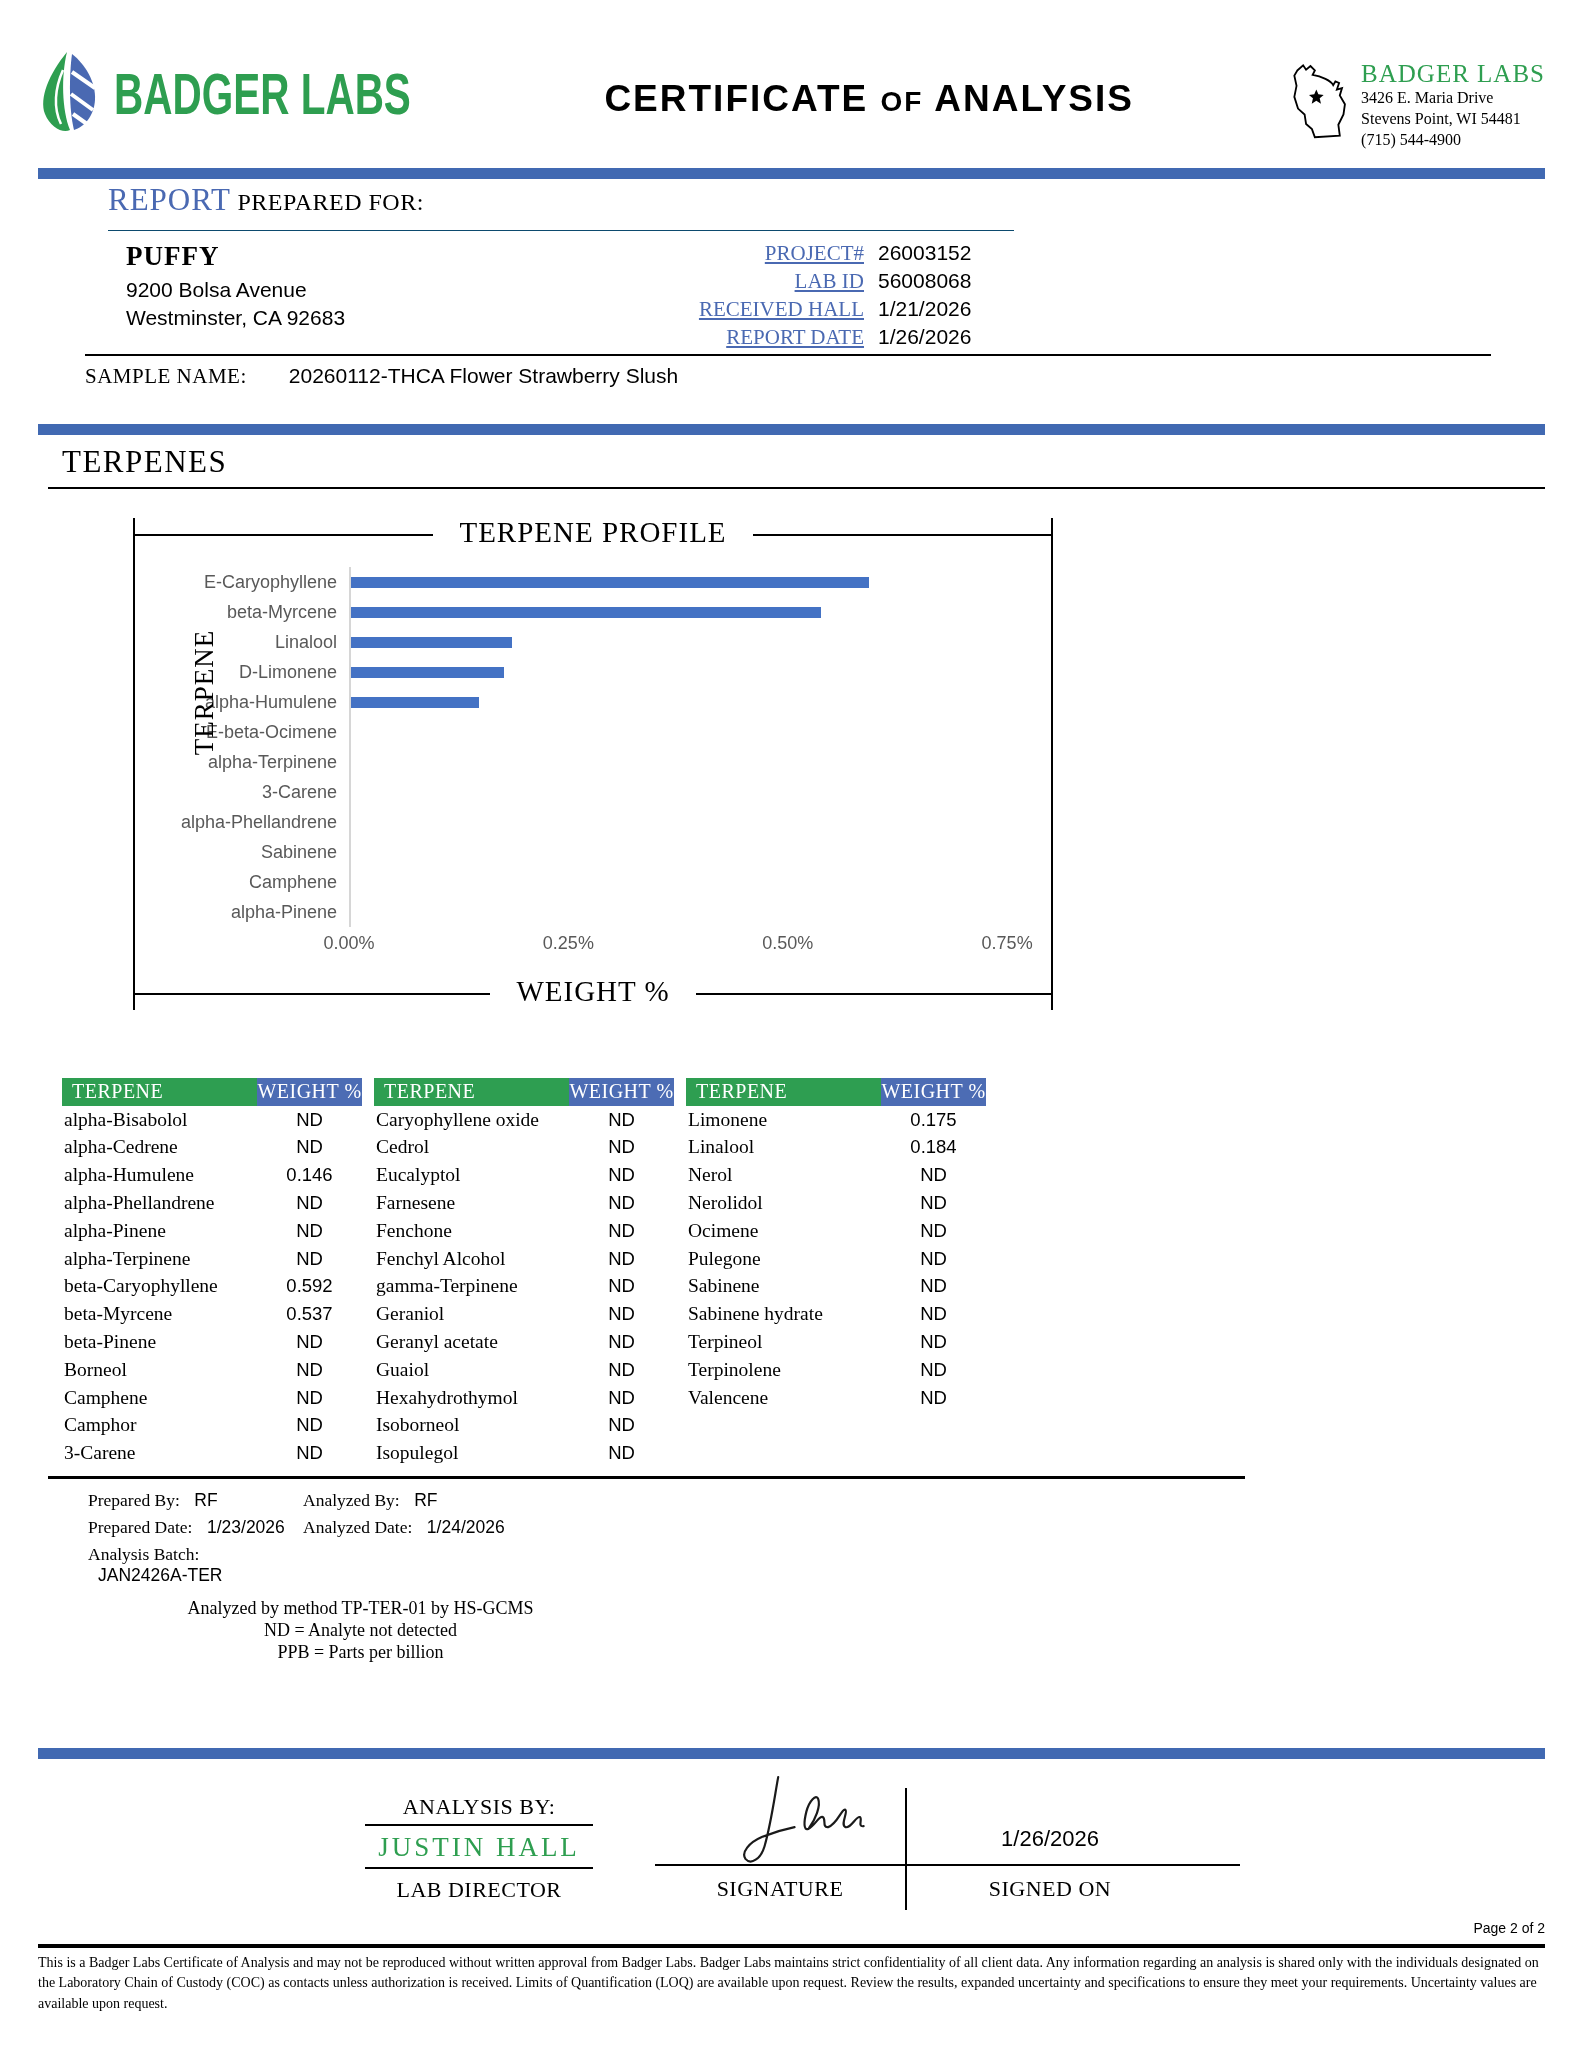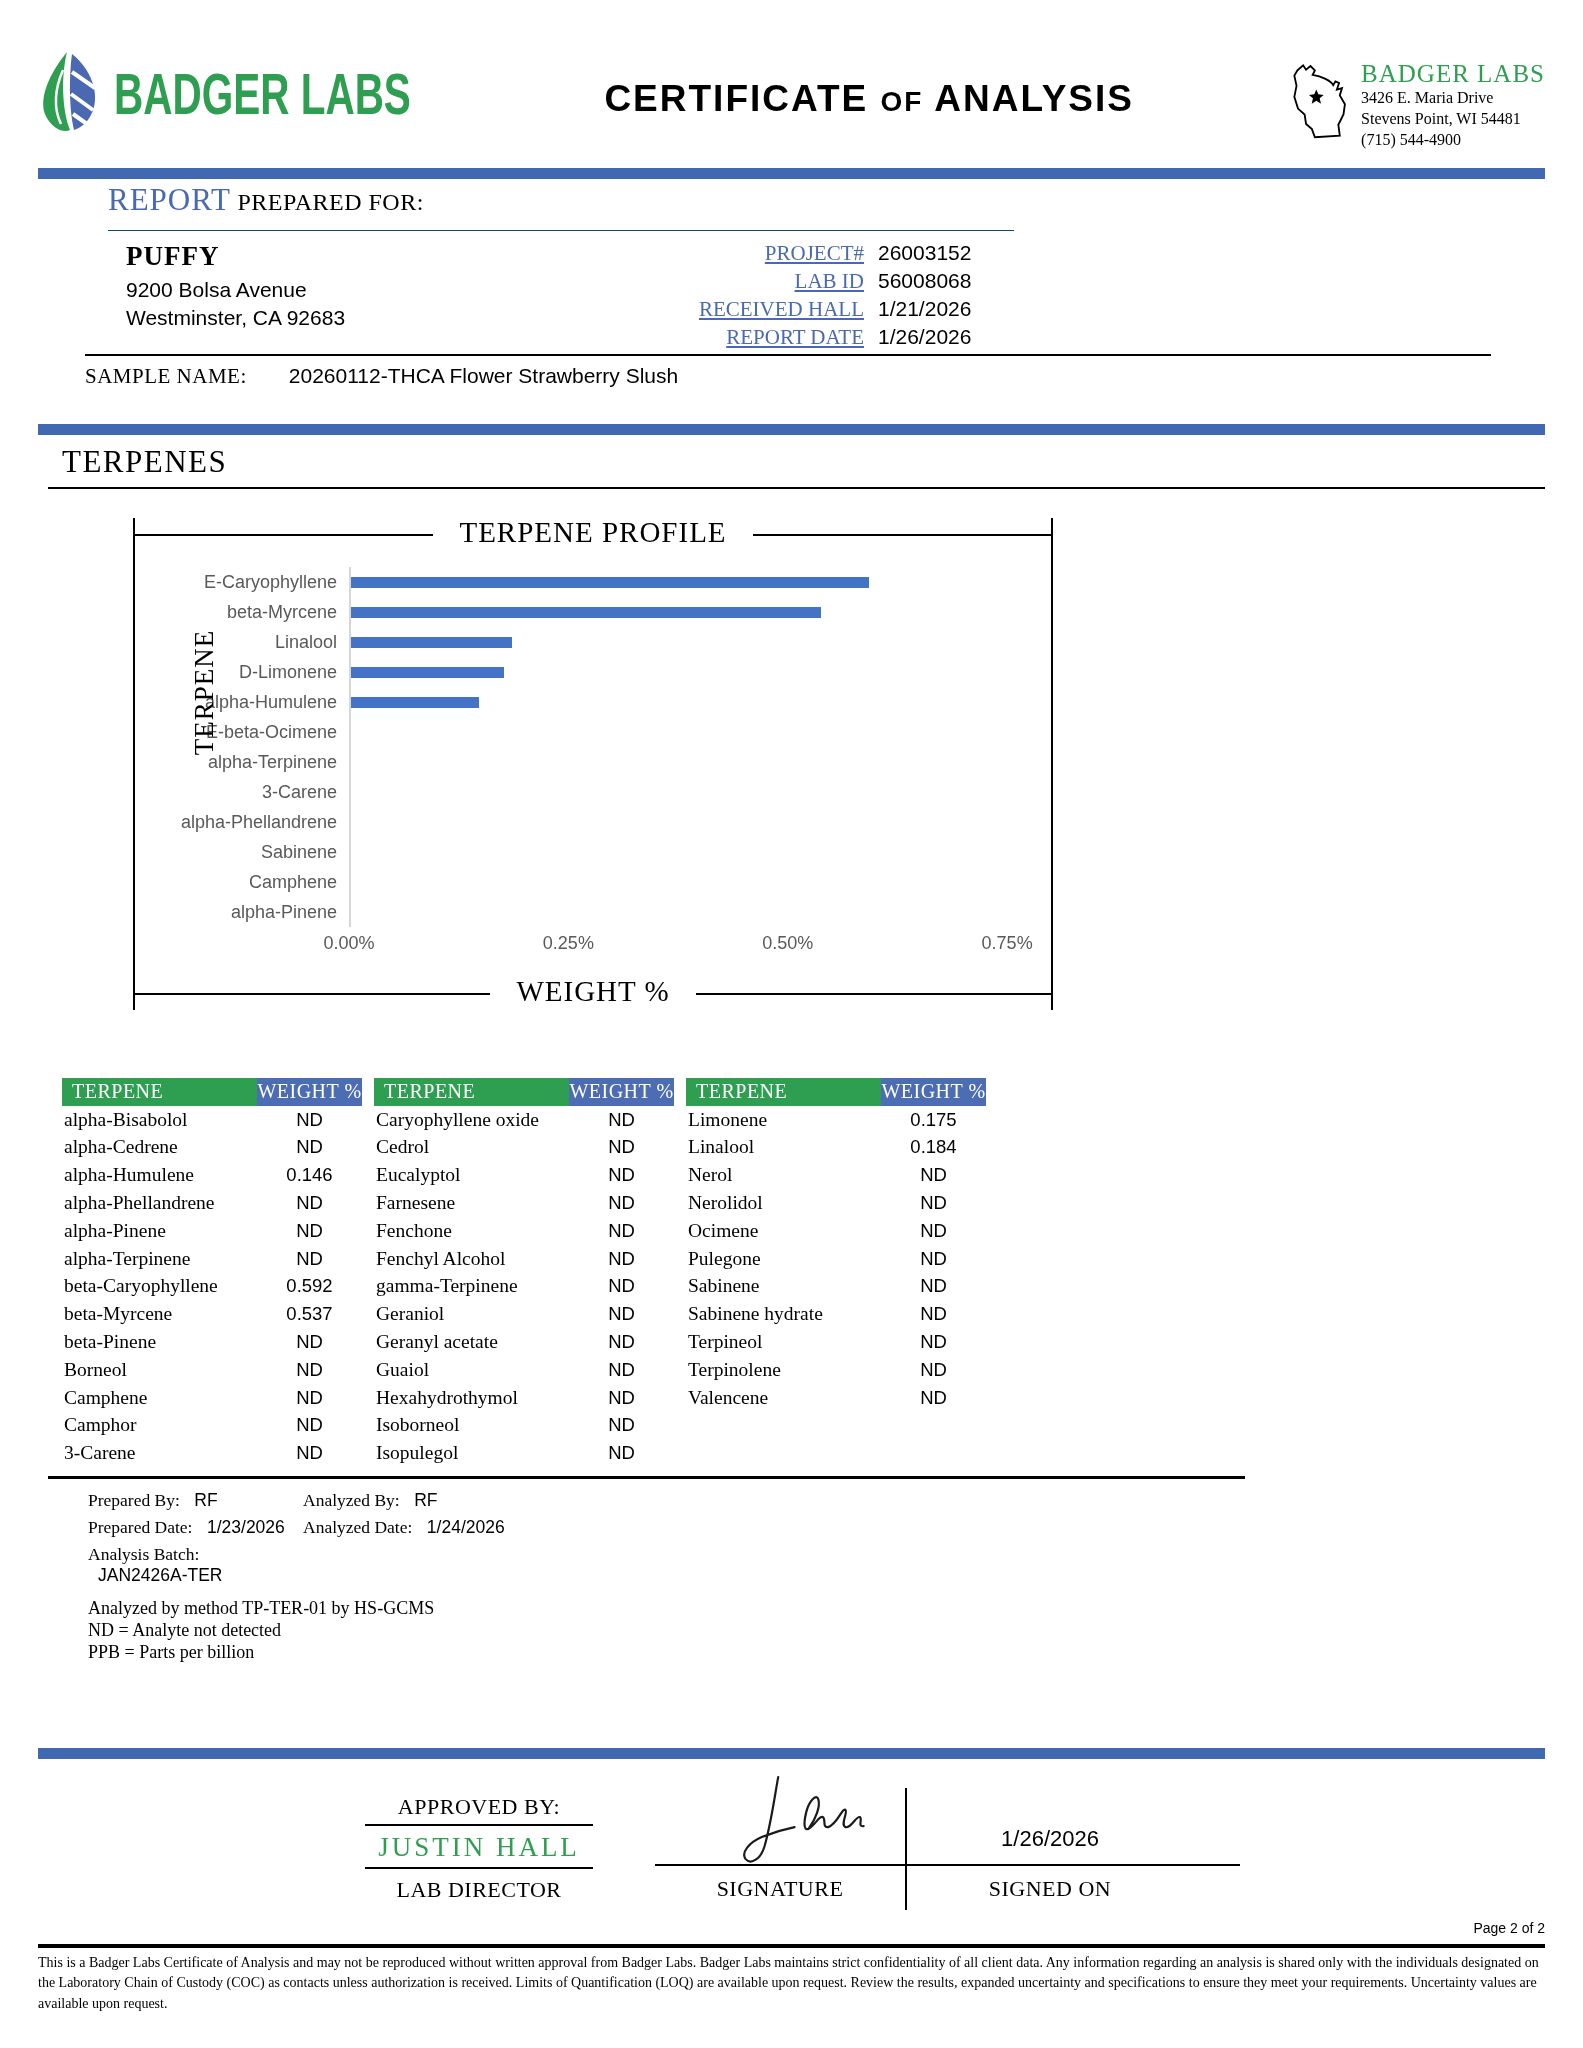--- a/index.html
+++ b/index.html
@@ -84,21 +84,21 @@
   .tname { font-size:19.5px; display:flex; align-items:center; padding-left:2px; white-space:nowrap; }
   .tval { font-family:"Liberation Sans", sans-serif; font-size:18.5px; display:flex; align-items:center; justify-content:center; }
 
   .table-rule { top:1476px; left:48px; width:1197px; border-top:3px solid #000; }
 
   
   .meta { top:1490px; left:88px; font-size:18px; }
   .meta-grid { display:grid; grid-template-columns:215px 330px; row-gap:6px; }
   .meta-label { font-size:17.5px; }
   .meta-value { font-family:"Liberation Sans", sans-serif; font-size:17.5px; margin-left:10px; }
-  .meta-notes { margin-top:12px; font-size:18px; line-height:1.22; }
+  .meta-notes { margin-top:12px; font-size:18px; line-height:1.22;text-align:center; }
 
   
   .approval { top:1780px; left:300px; width:1000px; height:135px; }
   .approved-block { position:absolute; left:65px; top:14px; width:228px; text-align:center; }
   .approved-label { font-size:22px; letter-spacing:0.5px; border-bottom:2.5px solid #000; padding-bottom:4px; }
   .approver-name { color:#2e9e50; font-size:27px; letter-spacing:3px; padding:6px 0 4px; border-bottom:2.5px solid #000; }
   .approver-title { font-size:22px; padding-top:8px; letter-spacing:0.5px; }
   .sig-line { position:absolute; left:355px; top:84px; width:585px; border-top:2.5px solid #000; }
   .sig-svg { position:absolute; left:400px; top:-12px; }
   .sig-label { position:absolute; left:380px; top:96px; width:200px; text-align:center; font-size:22px; letter-spacing:0.5px; }
@@ -414,21 +414,21 @@
     <div>Analyzed by method TP-TER-01 by HS-GCMS</div>
     <div>ND = Analyte not detected</div>
     <div>PPB = Parts per billion</div>
   </div>
 </div>
 
 <div class="abs bluebar" style="top:1748px"></div>
 
 <div class="abs approval">
   <div class="approved-block">
-    <div class="approved-label">APPROVED BY:</div>
+    <div class="approved-label">ANALYSIS BY:</div>
     <div class="approver-name">JUSTIN HALL</div>
     <div class="approver-title">LAB DIRECTOR</div>
   </div>
 
   <div class="sig-svg">
     <svg width="200" height="100" viewBox="0 0 220 110">
       <path d="M86,10 C82,32 78,62 71,86 C67,100 56,107 50,100 C45,93 54,82 68,76 C80,71 94,67 104,65" fill="none" stroke="#1a1a1a" stroke-width="2.4" stroke-linecap="round"></path>
       <path d="M120,66 C127,56 133,42 130,34 C128,28 120,36 117,48 C114,60 114,69 119,67 C127,63 131,52 135,54 C139,56 134,66 141,65 C151,62 156,44 160,46 C163,48 154,63 160,65 C166,67 172,52 176,54 C179,56 173,65 180,64" fill="none" stroke="#1a1a1a" stroke-width="2.4" stroke-linecap="round"></path>
     </svg>
   </div>

